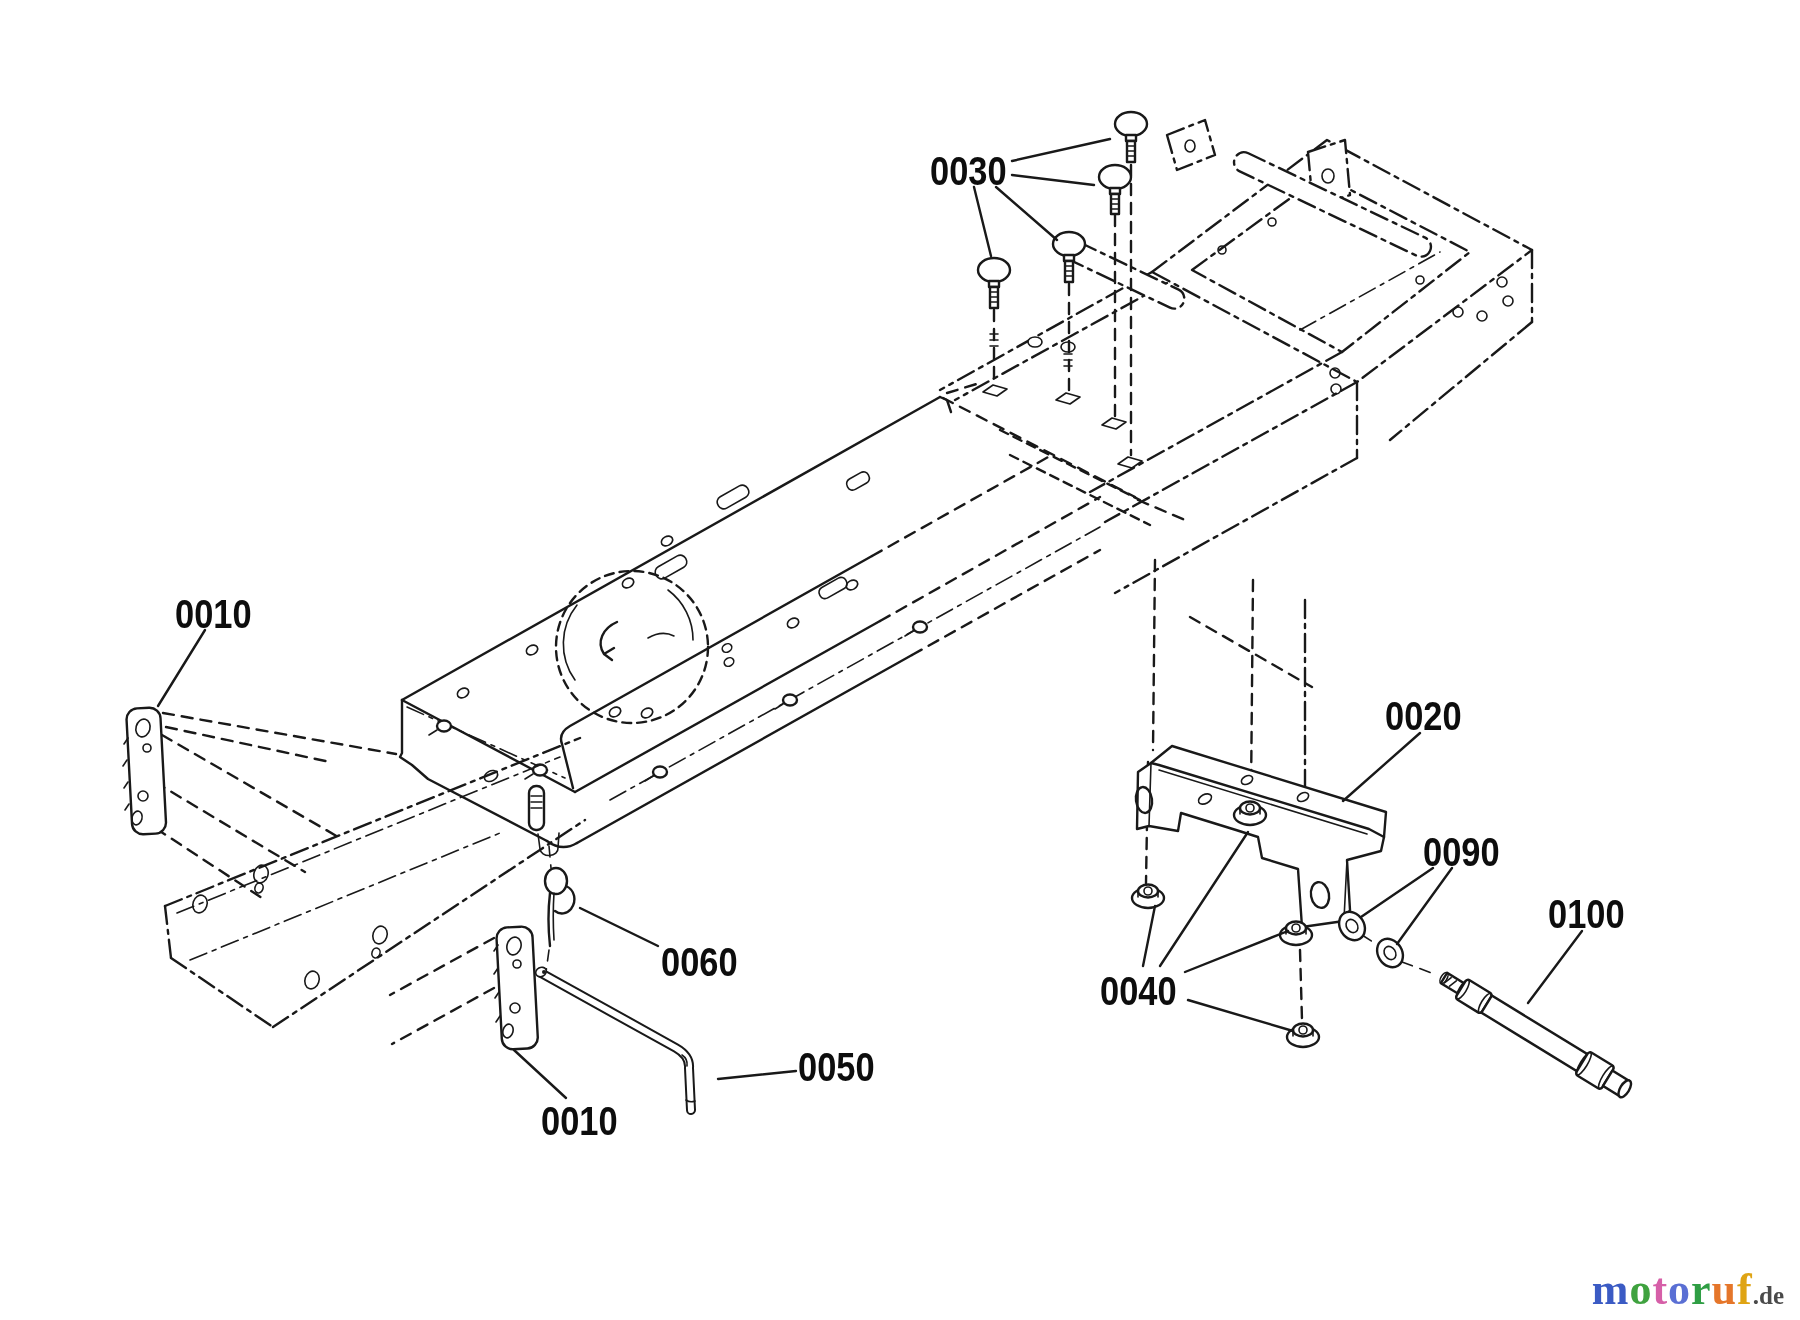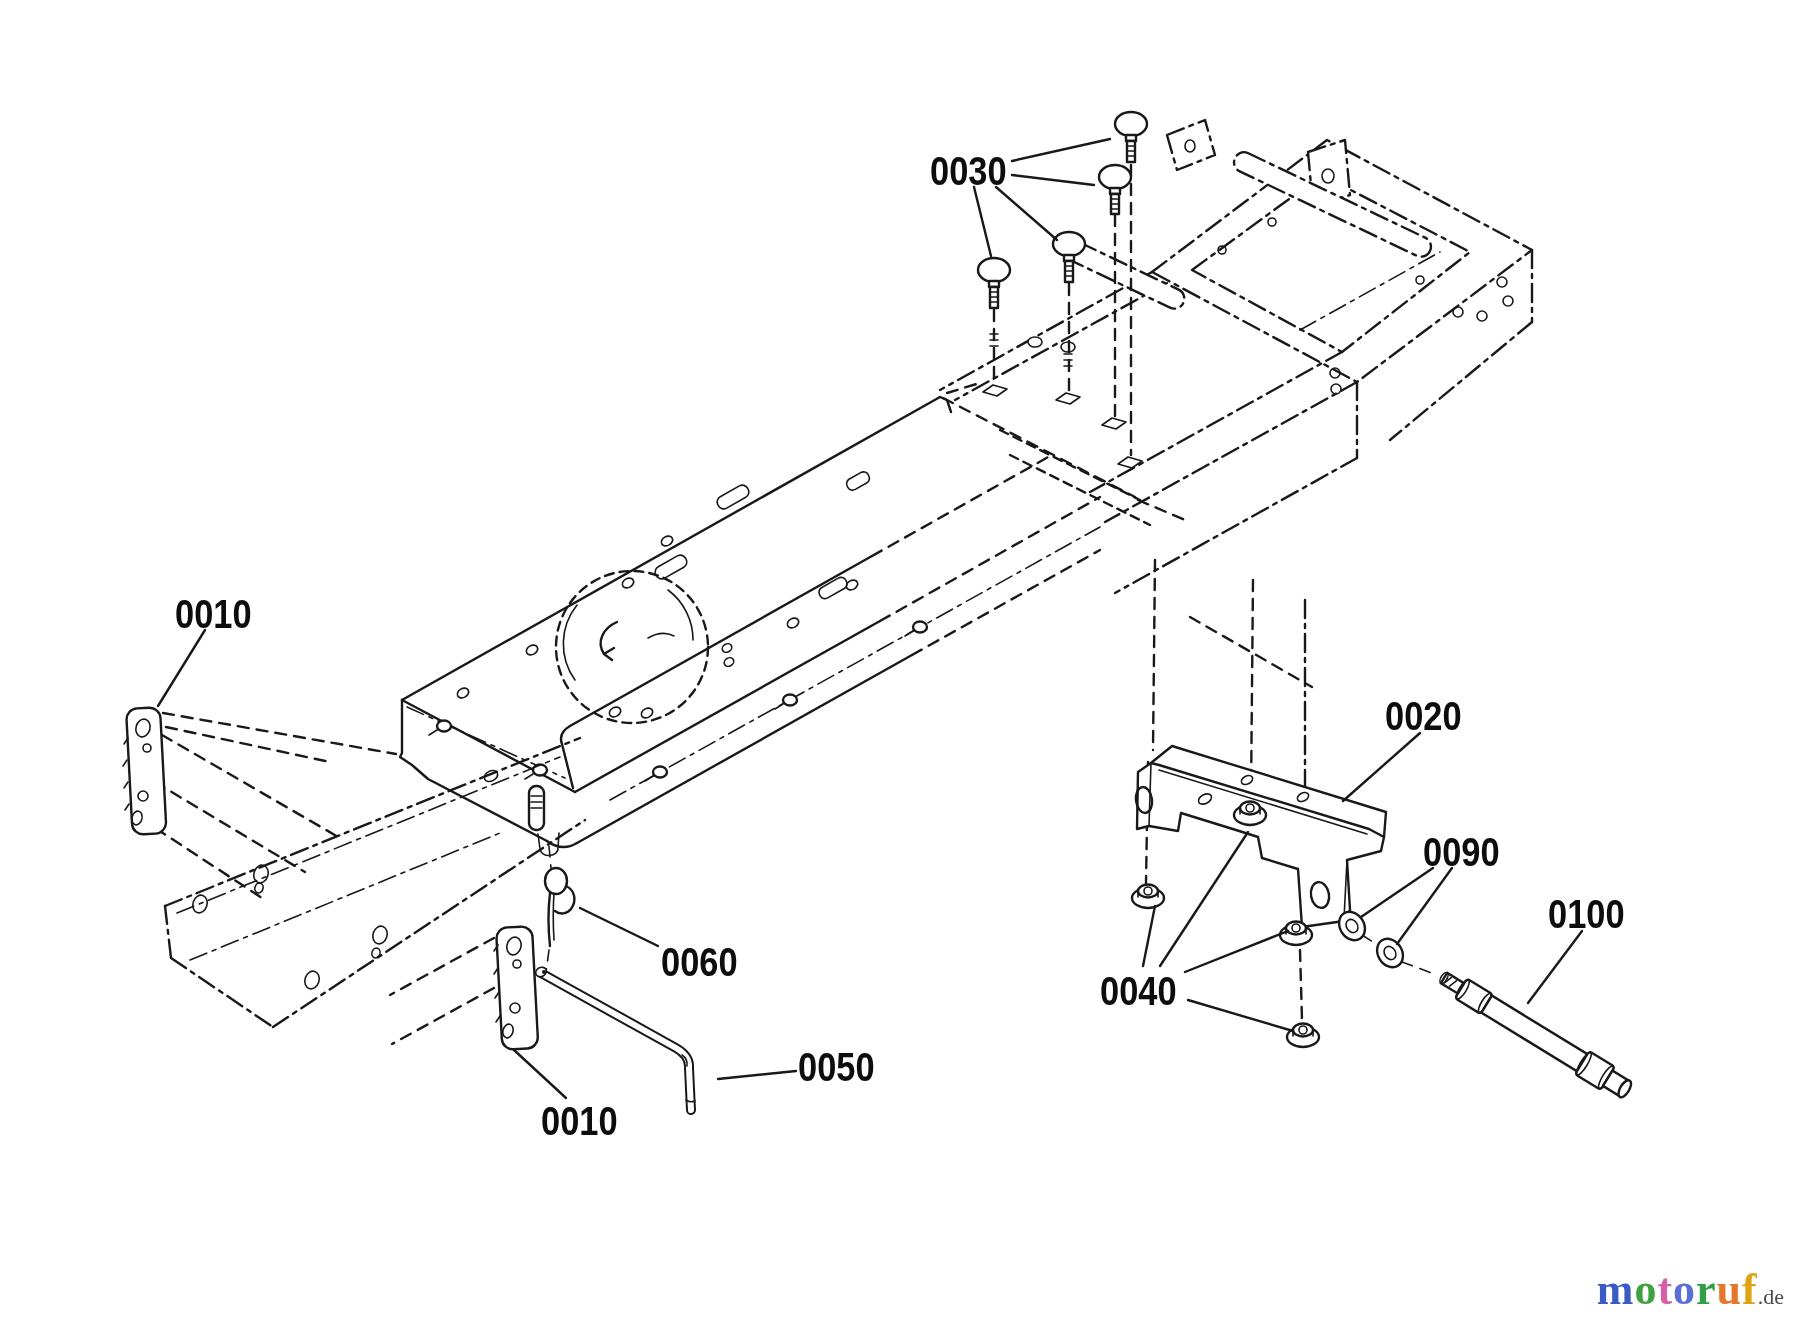--- a/index.html
+++ b/index.html
@@ -11,21 +11,21 @@
   .thin{stroke-width:1.6;}
   .ph{stroke-dasharray:18 6 4 6;}
   .dash{stroke-dasharray:11 8;}
   .dot{stroke-dasharray:9 6;}
   .wf{fill:#ffffff;}
   .callout{position:absolute;font-weight:700;font-size:40px;color:#0d0d0d;
            transform:scaleX(0.86);transform-origin:0 0;white-space:nowrap;
            font-family:"Liberation Sans",sans-serif;}
   .logo{position:absolute;right:16px;bottom:8px;font-family:"Liberation Serif",serif;
         font-weight:700;font-size:44px;line-height:1;letter-spacing:1px;}
-  .logo .tld{font-size:22px;font-weight:400;letter-spacing:0;}
+  .logo .tld{font-size:25px;font-weight:700;letter-spacing:0;}
 </style>
 </head>
 <body>
 
 <div class="stage">
 
 <svg width="1800" height="1320" viewBox="0 0 1800 1320">
 
   <g>
     <path class="ln ph" d="M1152 272 L1327 140 L1532 250 L1357 382 Z"></path>

